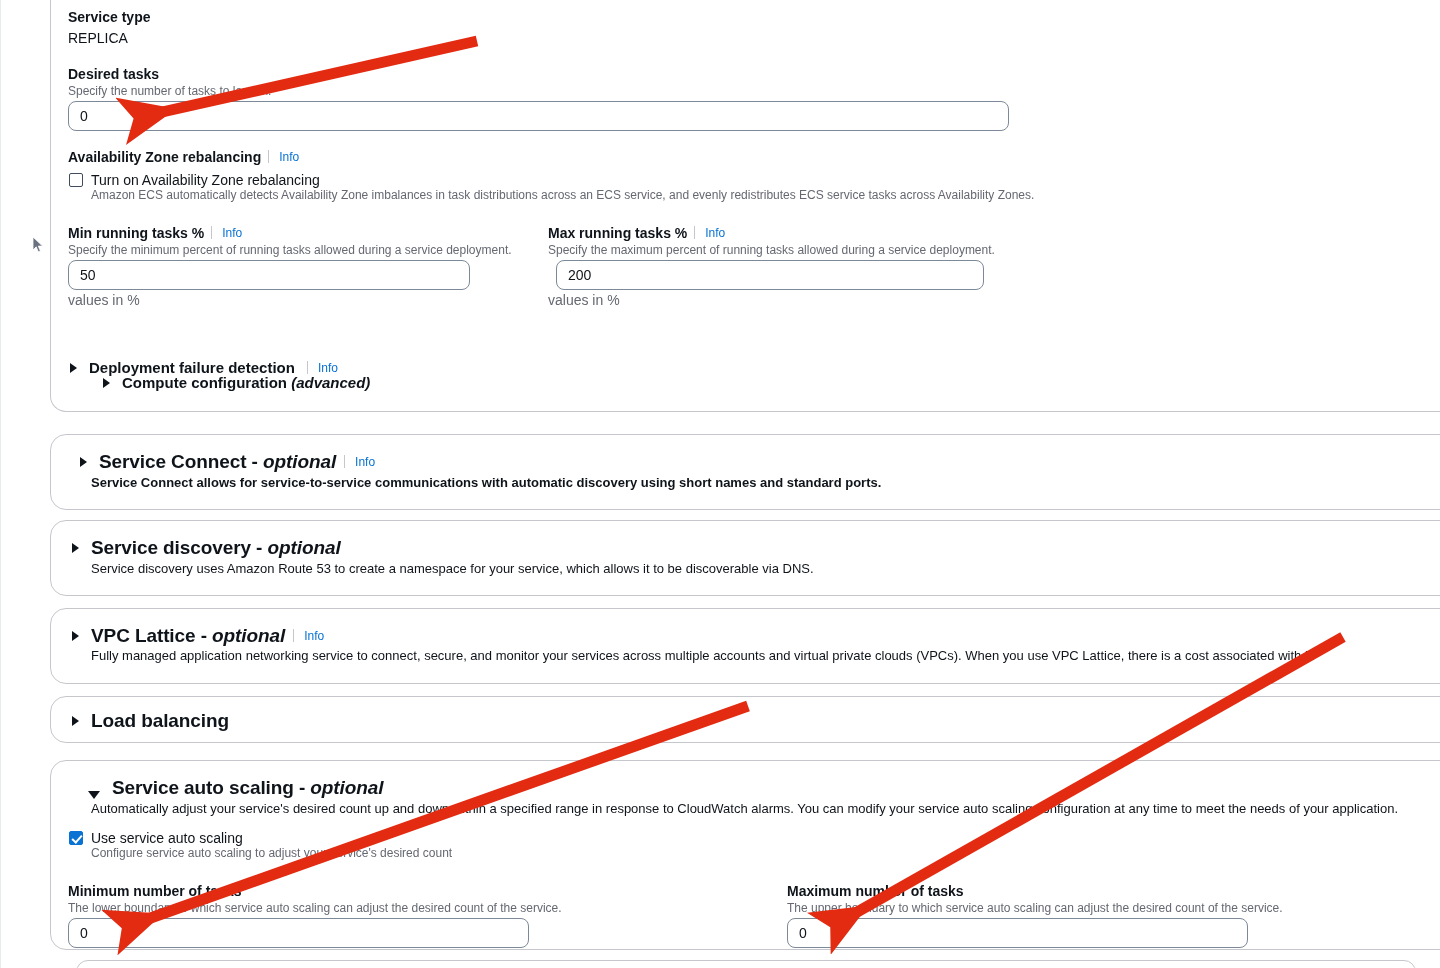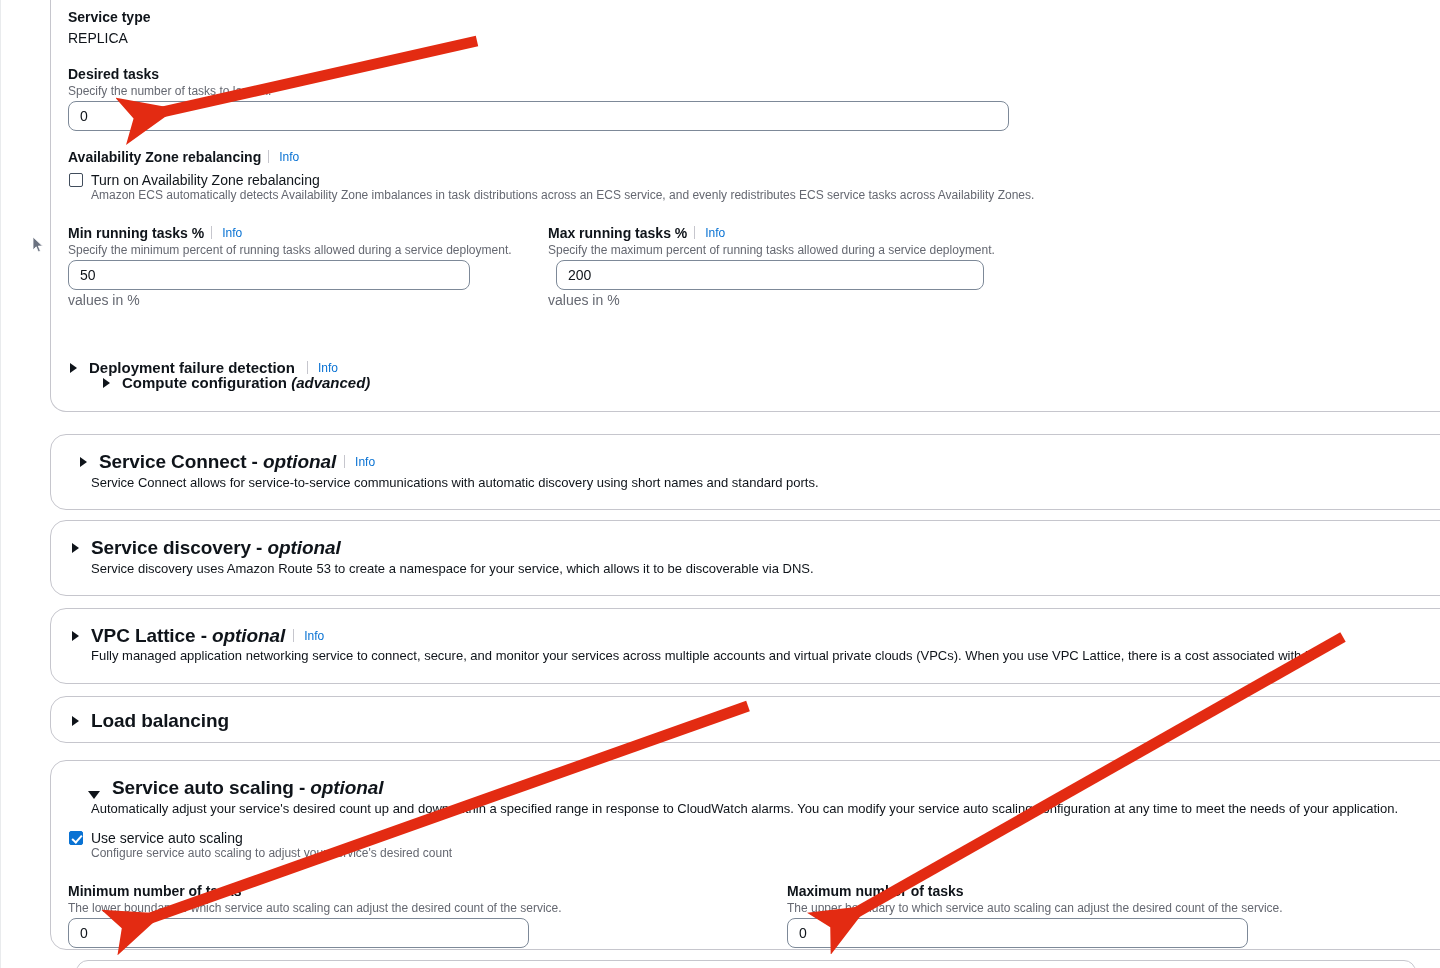--- a/index.html
+++ b/index.html
@@ -269,21 +269,21 @@
     <span class="sec-title-lg">
       <span>Service Connect</span>
       <span>-</span>
       <span class="optional">optional</span>
     </span>
     <span class="info-wrap" style="margin-left:-4px;">
       <span class="info-div"></span>
       <a class="info-link">Info</a>
     </span>
   </div>
-  <div style="position:absolute; left:91px; top:474px;" class="desc-dark">Service Connect allows for service-to-service communications with automatic discovery using short names and standard ports.</div>
+  <div style="position:absolute; left:91px; top:474px;font-weight:bold;" class="desc-dark">Service Connect allows for service-to-service communications with automatic discovery using short names and standard ports.</div>
 
   <div class="card wide" style="top:520px; height:76px;"></div>
   <div class="sec-head" style="left:72px; top:537px;">
     <span class="caret"></span>
     <span class="sec-title-lg">
       <span>Service discovery</span>
       <span>-</span>
       <span class="optional">optional</span>
     </span>
   </div>

